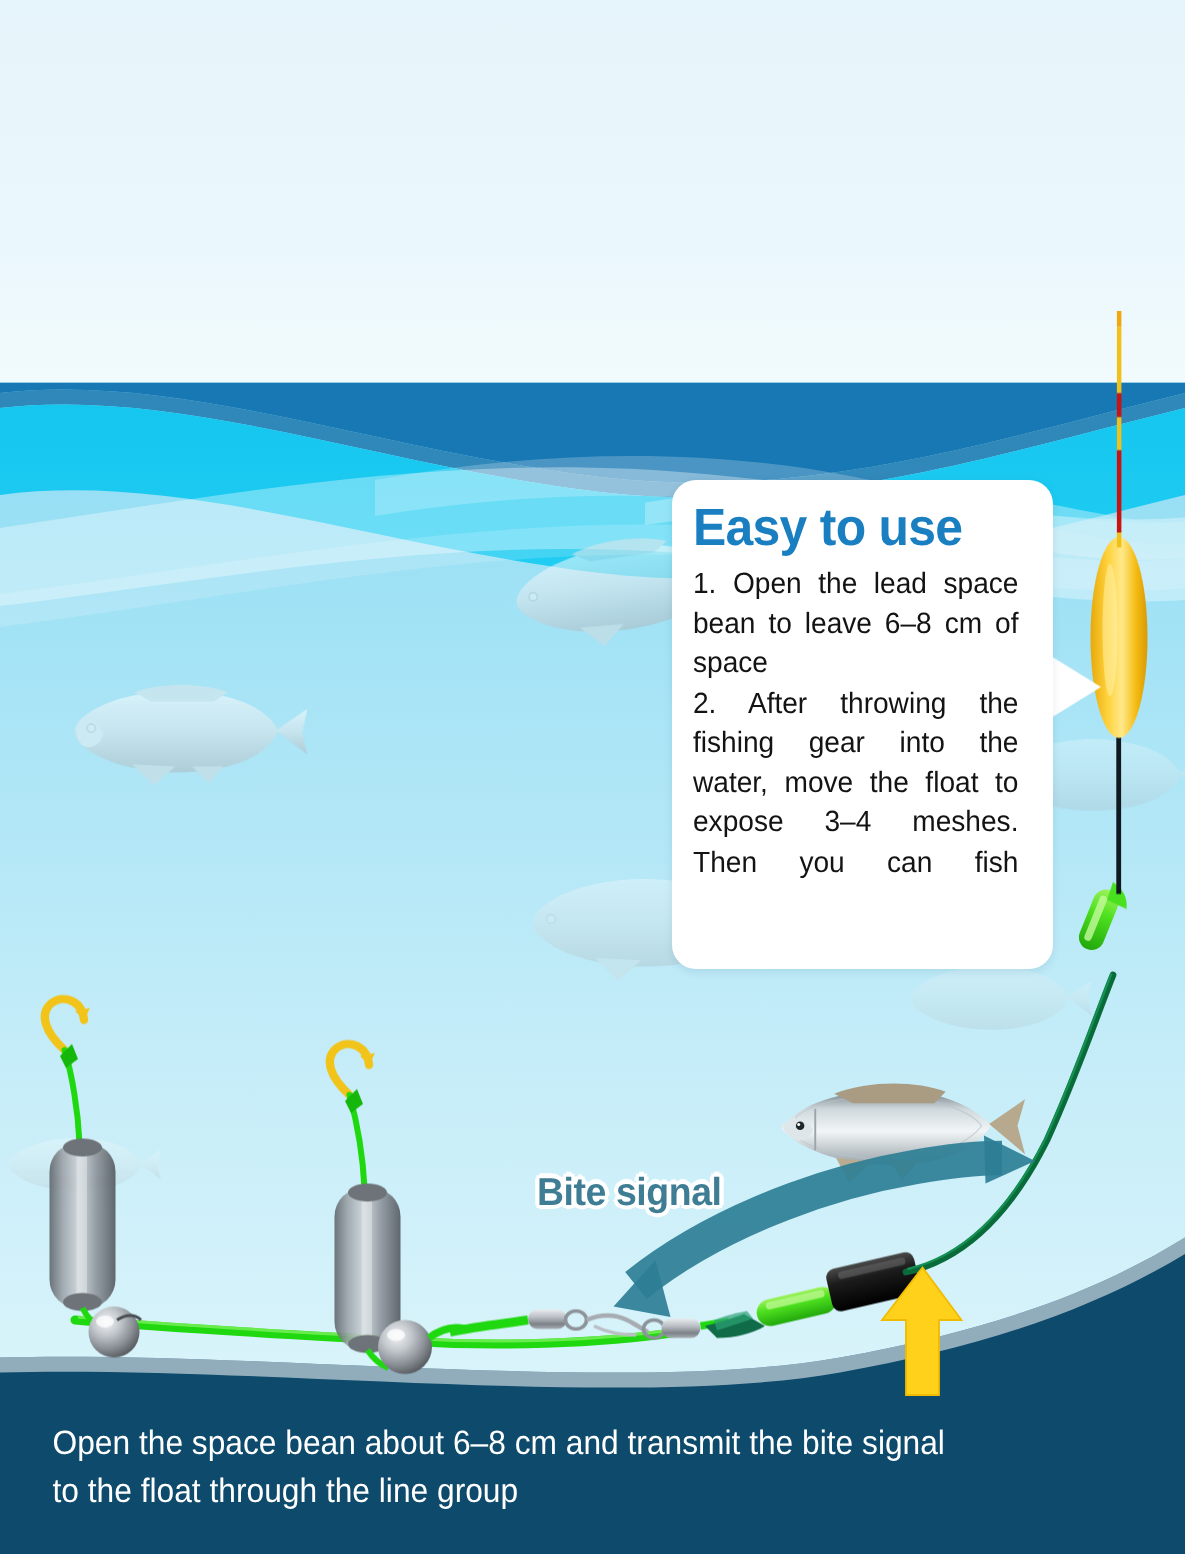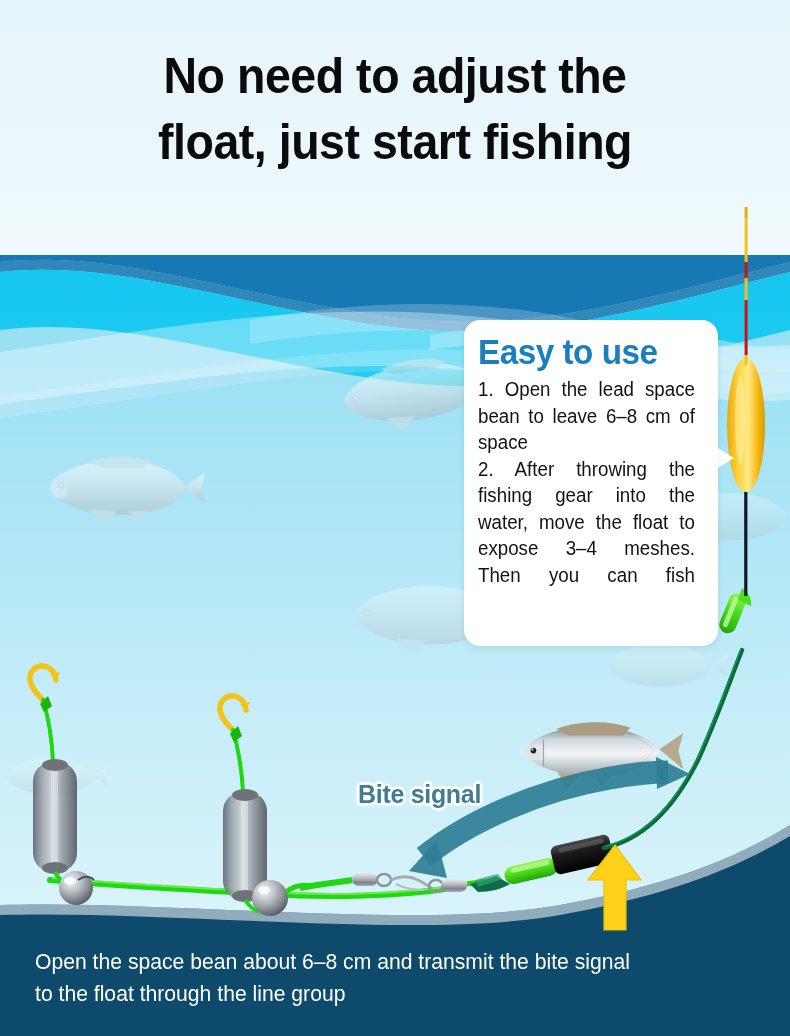--- a/index.html
+++ b/index.html
@@ -44,21 +44,20 @@
   
   #callout {
     position:absolute;
     left:448px; top:320px;
     width:254px; height:326px;
     background:#ffffff;
     border-radius:16px;
     z-index:20;
     box-shadow:0 2px 6px rgba(0,60,90,0.10);
     padding:12px 14px 8px 14px;
-    margin-left:16px;
   }
   #callout-tail {
     position:absolute;
     left:700px; top:437px;
     width:0; height:0;
     border-top:21px solid transparent;
     border-bottom:21px solid transparent;
     border-left:34px solid #ffffff;
     z-index:19;
   }
@@ -372,24 +371,20 @@
       <path d="M424,857 C470,820 540,790 610,778 C632,774 652,772 668,772" stroke="#2e7f96" stroke-width="23" fill="none" stroke-linecap="butt" opacity="0.92"></path>
       <path d="M437,840 L409,871 L447,878 Z" fill="#2e7f96" opacity="0.92"></path>
       <path d="M656,757 L690,774 L657,789 Z" fill="#2e7f96" opacity="0.92"></path>
     </g>
 
     <g>
       <path d="M604,930 L604,880 L588,880 L615,845 L641,880 L626,880 L626,930 Z" fill="#ffd11a" stroke="#f0bb00" stroke-width="1.2"></path>
     </g>
   </svg>
 
-  <div id="header-block">
-    <div class="headline" id="headline-l1">No need to adjust the</div>
-    <div class="headline" id="headline-l2">float, just start fishing</div>
-  </div>
 
   <div id="callout-tail"></div>
   <div id="callout">
     <div id="callout-title">Easy to use</div>
     <div class="callout-para">1. Open the lead space bean to leave 6–8 cm of space</div>
     <div class="callout-para last">2. After throwing the fishing gear into the water, move the float to expose 3–4 meshes. Then you can fish</div>
   </div>
 
   <div id="bite-signal">Bite signal</div>
 

